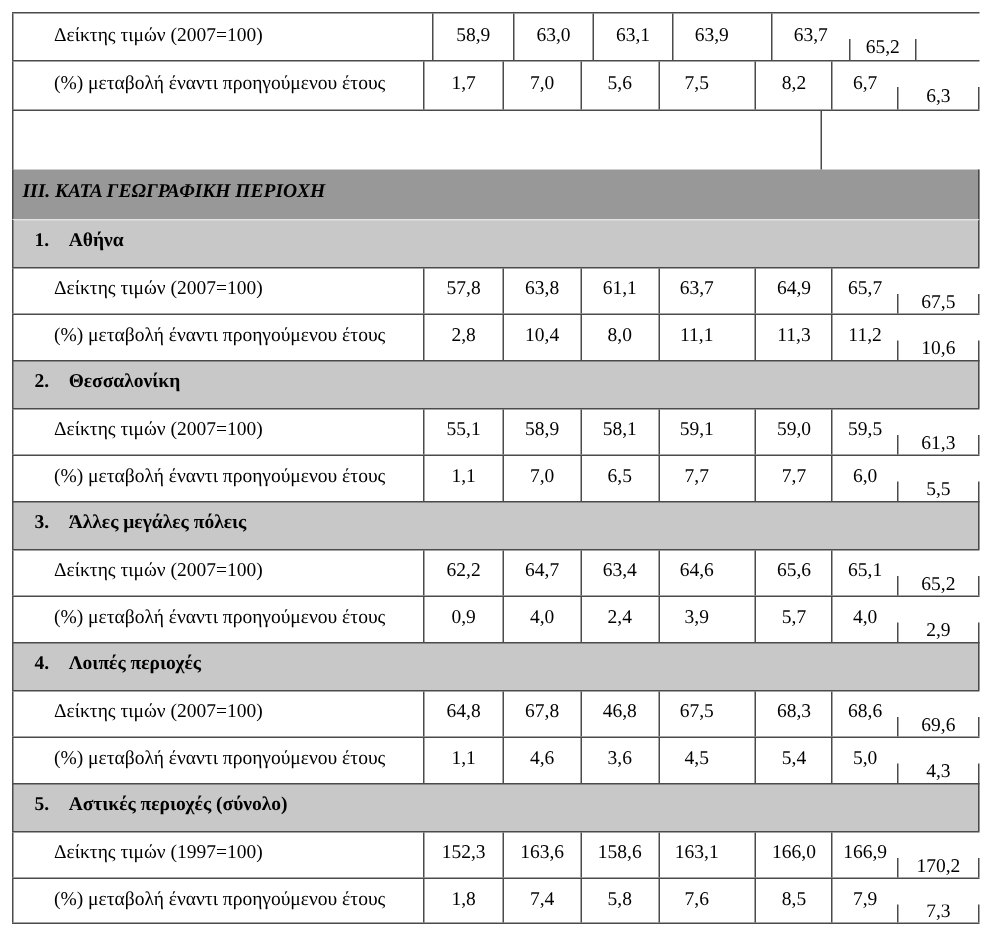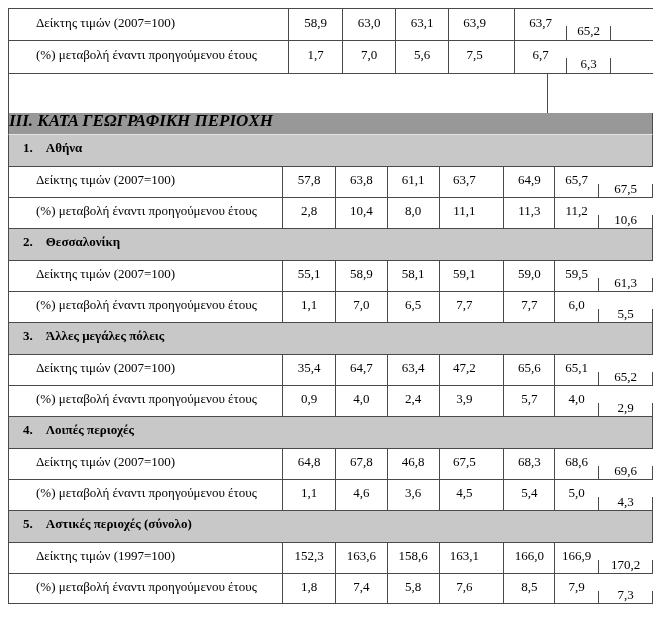--- a/index.html
+++ b/index.html
@@ -51,24 +51,25 @@
     background:var(--bd);
   }
   .band{
     box-sizing:border-box;
     display:flex;align-items:center;
     border-left:1px solid var(--bd);
     border-right:1px solid var(--bd);
     padding-bottom:5px;
   }
   .band-dark{
-    height:21px;
+    height:33px;
     background:var(--dark-band);
     font-weight:bold;font-style:italic;
-    font-size:17px;
+    font-size:13px;
+    padding-left:6px;
   }
   .band-sub{
     height:32px;
     background:var(--light-band);
     font-weight:bold;
     font-size:13px;
     border-top:1px solid var(--bd);
     padding-left:14px;
   }
   .band-sub.first-sub{border-top:1px solid #e2e2e2;}
@@ -91,20 +92,21 @@
           <div class="cell num-cell">63,9</div>
           <div class="cell num-cell">63,7</div>
           <div class="cell num-cell">65,2</div>
         </div>
         <div class="row">
           <div class="cell label-cell">(%) μεταβολή έναντι προηγούμενου έτους</div>
           <div class="cell num-cell">1,7</div>
           <div class="cell num-cell">7,0</div>
           <div class="cell num-cell">5,6</div>
           <div class="cell num-cell">7,5</div>
+          <div class="cell num-cell">8,2</div>
           <div class="cell num-cell">6,7</div>
           <div class="cell num-cell">6,3</div>
         </div>
       </div>
 
     <div class="gap">
       <div class="gap-line"></div>
     </div>
 
     <div class="band band-dark">
@@ -164,24 +166,24 @@
             <div class="cell num-cell">5,5</div>
           </div>
         </div>
         <div class="section">
           <div class="band band-sub">
             <span class="sec-num">3.</span>
             <span class="sec-name">Άλλες μεγάλες πόλεις</span>
           </div>
           <div class="row">
             <div class="cell label-cell">Δείκτης τιμών (2007=100)</div>
-            <div class="cell num-cell">35,4</div>
+            <div class="cell num-cell">62,2</div>
             <div class="cell num-cell">64,7</div>
             <div class="cell num-cell">63,4</div>
-            <div class="cell num-cell">47,2</div>
+            <div class="cell num-cell">64,6</div>
             <div class="cell num-cell">65,6</div>
             <div class="cell num-cell">65,1</div>
             <div class="cell num-cell">65,2</div>
           </div>
           <div class="row">
             <div class="cell label-cell">(%) μεταβολή έναντι προηγούμενου έτους</div>
             <div class="cell num-cell">0,9</div>
             <div class="cell num-cell">4,0</div>
             <div class="cell num-cell">2,4</div>
             <div class="cell num-cell">3,9</div>

